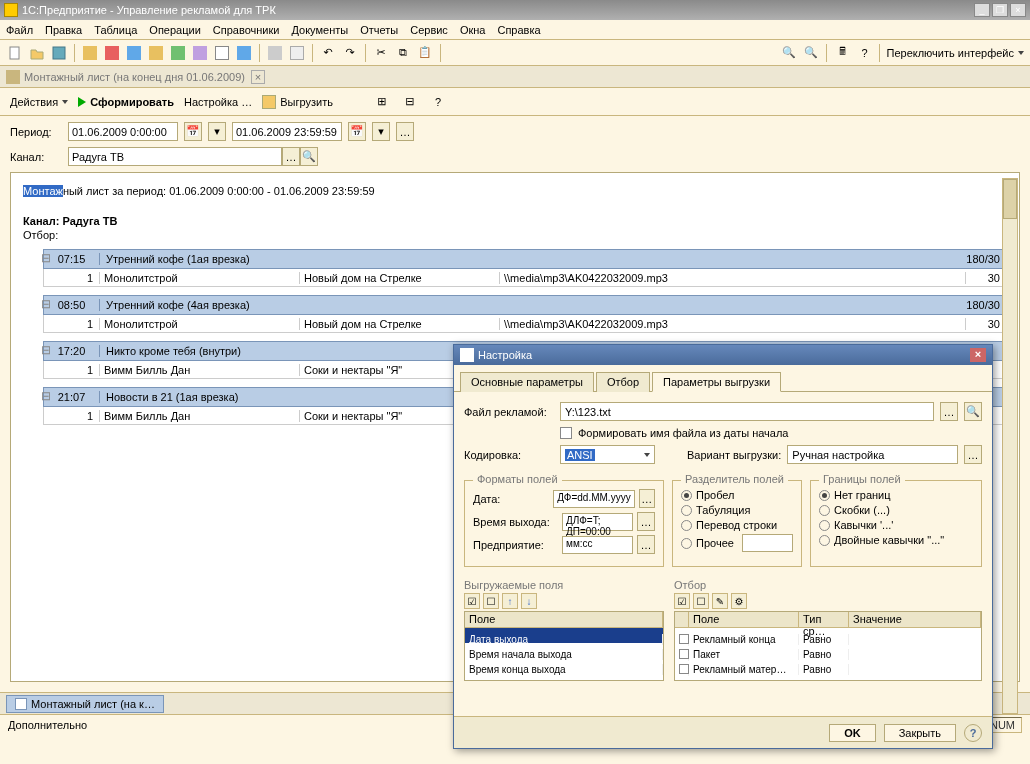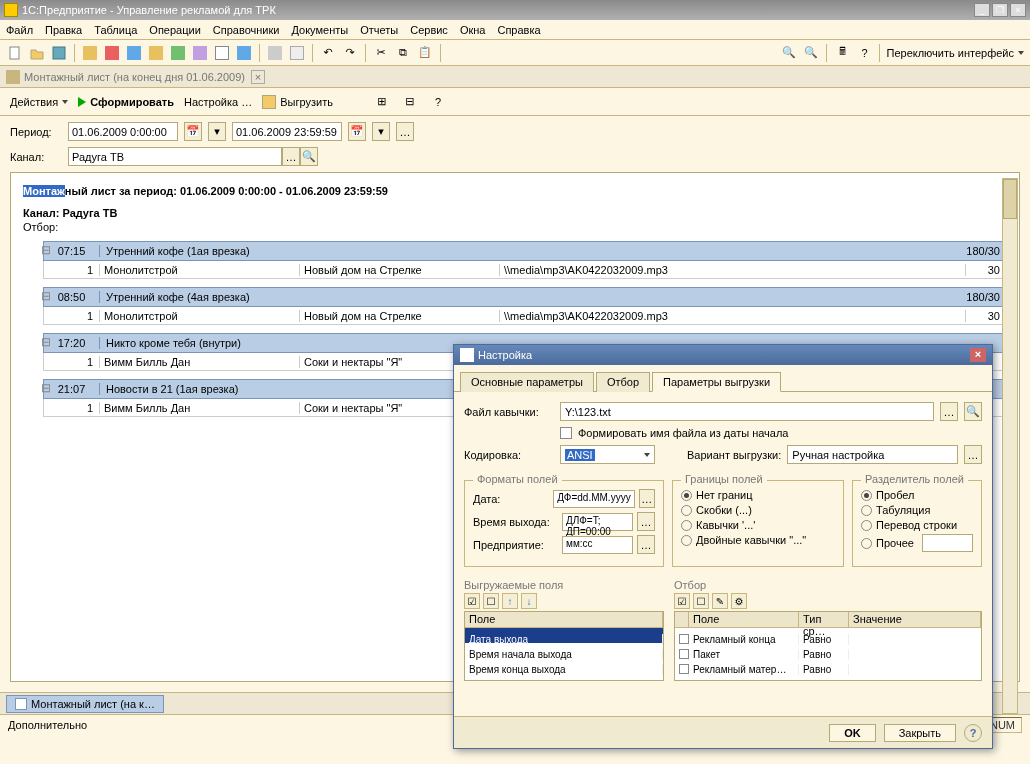--- a/index.html
+++ b/index.html
@@ -24,21 +24,21 @@
 .play { width: 0; height: 0; border-top: 5px solid transparent; border-bottom: 5px solid transparent; border-left: 8px solid #0a0; display: inline-block; }
 .filterbar { background: #fdf6e3; padding: 6px 10px; display: flex; flex-direction: column; gap: 6px; }
 .filterrow { display: flex; align-items: center; gap: 6px; }
 .label { width: 52px; }
 .input { background: #fff; border: 1px solid #b5a978; height: 19px; padding: 1px 3px; display: flex; align-items: center; }
 .inpdate { width: 110px; }
 .smallbtn { width: 18px; height: 19px; border: 1px solid #b5a978; background: #f5efd5; display: flex; align-items: center; justify-content: center; }
 .channel-input { width: 250px; position: relative; display: flex; }
 .channel-input .txt { flex: 1; }
 .doc { background: #fff; margin: 0 10px 10px 10px; border: 1px solid #b5a978; height: 510px; padding: 8px 12px; overflow: hidden; position: relative; }
-.doc h1 { font-size: 16px; font-weight: bold; margin-bottom: 8px; }
+.doc h1 { font-size: 16px; font-weight: normal; margin-bottom: 16px; }
 .doc h1 .sel { background: #316ac5; color: #fff; }
 .doc .sub { font-weight: bold; margin-bottom: 2px; }
 .grid { margin-top: 8px; }
 .blockhdr { display: flex; background: #b9cde5; border: 1px solid #7a95b8; height: 20px; align-items: center; }
 .blockhdr .time { width: 56px; text-align: center; border-right: 1px solid #7a95b8; }
 .blockhdr .title { flex: 1; padding: 0 6px; }
 .blockhdr .count { width: 60px; text-align: right; padding-right: 6px; }
 .row { display: flex; border: 1px solid #ccc; border-top: none; height: 18px; align-items: center; }
 .row .c1 { width: 56px; text-align: right; padding-right: 6px; border-right: 1px solid #ccc; }
 .row .c2 { width: 200px; padding: 0 4px; border-right: 1px solid #ccc; }
@@ -340,21 +340,21 @@
     <div class="spacer"></div>
     <div class="dlg-close">×</div>
   </div>
   <div class="dlg-tabs">
     <div class="dlg-tab">Основные параметры</div>
     <div class="dlg-tab">Отбор</div>
     <div class="dlg-tab active">Параметры выгрузки</div>
   </div>
   <div class="dlg-body">
     <div class="dlg-row">
-      <span class="lbl">Файл кавычки:</span>
+      <span class="lbl">Файл рекламой:</span>
       <div class="dlg-input">
           <span>Y:\123.txt</span>
         </div>
       <div class="smallbtn">…</div>
       <div class="smallbtn">🔍</div>
     </div>
     <div class="dlg-row">
       <span class="lbl"></span>
       <span class="checkbox"></span>
       <span>Формировать имя файла из даты начала</span>
@@ -385,57 +385,57 @@
             <span class="fl">Время выхода:</span>
             <div class="fs-input">ДЛФ=T; ДП=00:00</div>
             <div class="smallbtn">…</div>
           </div>
         <div class="fs-row">
             <span class="fl">Предприятие:</span>
             <div class="fs-input">мм:сс</div>
             <div class="smallbtn">…</div>
           </div>
       </div>
-      <div class="fieldset fs3">
-        <div class="legend">Границы полей</div>
-        <div class="radio">
-            <span class="radio-dot on"></span>
-            <span>Нет границ</span>
-          </div>
-        <div class="radio">
-            <span class="radio-dot"></span>
-            <span>Скобки (...)</span>
-          </div>
-        <div class="radio">
-            <span class="radio-dot"></span>
-            <span>Кавычки '...'</span>
-          </div>
-        <div class="radio">
-            <span class="radio-dot"></span>
-            <span>Двойные кавычки "..."</span>
-          </div>
-      </div>
       <div class="fieldset fs2">
         <div class="legend">Разделитель полей</div>
         <div class="radio">
             <span class="radio-dot on"></span>
             <span>Пробел</span>
           </div>
         <div class="radio">
             <span class="radio-dot"></span>
             <span>Табуляция</span>
           </div>
         <div class="radio">
             <span class="radio-dot"></span>
             <span>Перевод строки</span>
           </div>
         <div class="radio">
             <span class="radio-dot"></span>
             <span>Прочее</span>
             <input class="fs-input" style="width: 30px; margin-left: 4px;">
+          </div>
+      </div>
+      <div class="fieldset fs3">
+        <div class="legend">Границы полей</div>
+        <div class="radio">
+            <span class="radio-dot on"></span>
+            <span>Нет границ</span>
+          </div>
+        <div class="radio">
+            <span class="radio-dot"></span>
+            <span>Скобки (...)</span>
+          </div>
+        <div class="radio">
+            <span class="radio-dot"></span>
+            <span>Кавычки '...'</span>
+          </div>
+        <div class="radio">
+            <span class="radio-dot"></span>
+            <span>Двойные кавычки "..."</span>
           </div>
       </div>
     </div>
 
     <div class="two-col">
       <div class="col-l">
         <div class="sectionhead">Выгружаемые поля</div>
         <div class="listtoolbar">
           <div class="ti">☑</div>
           <div class="ti">☐</div>

